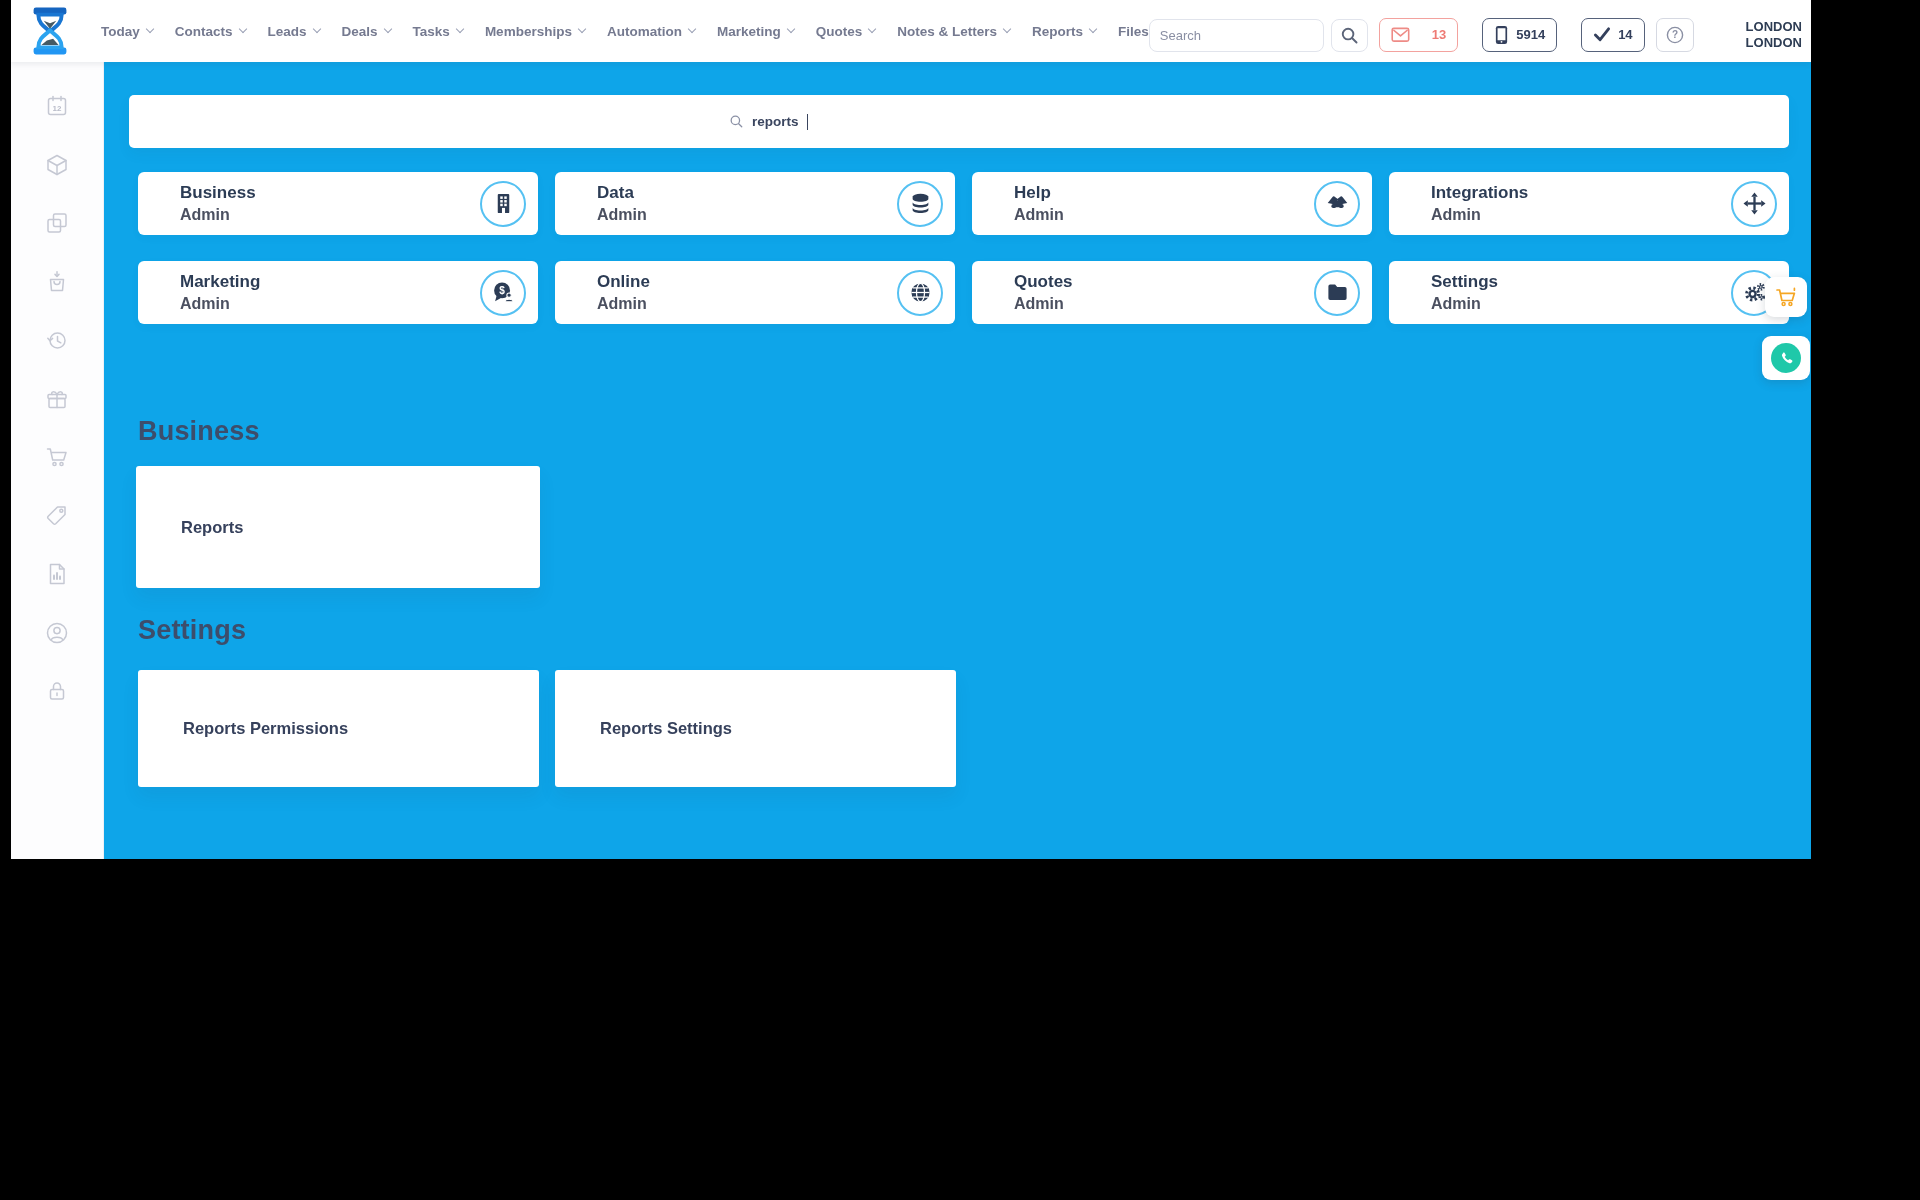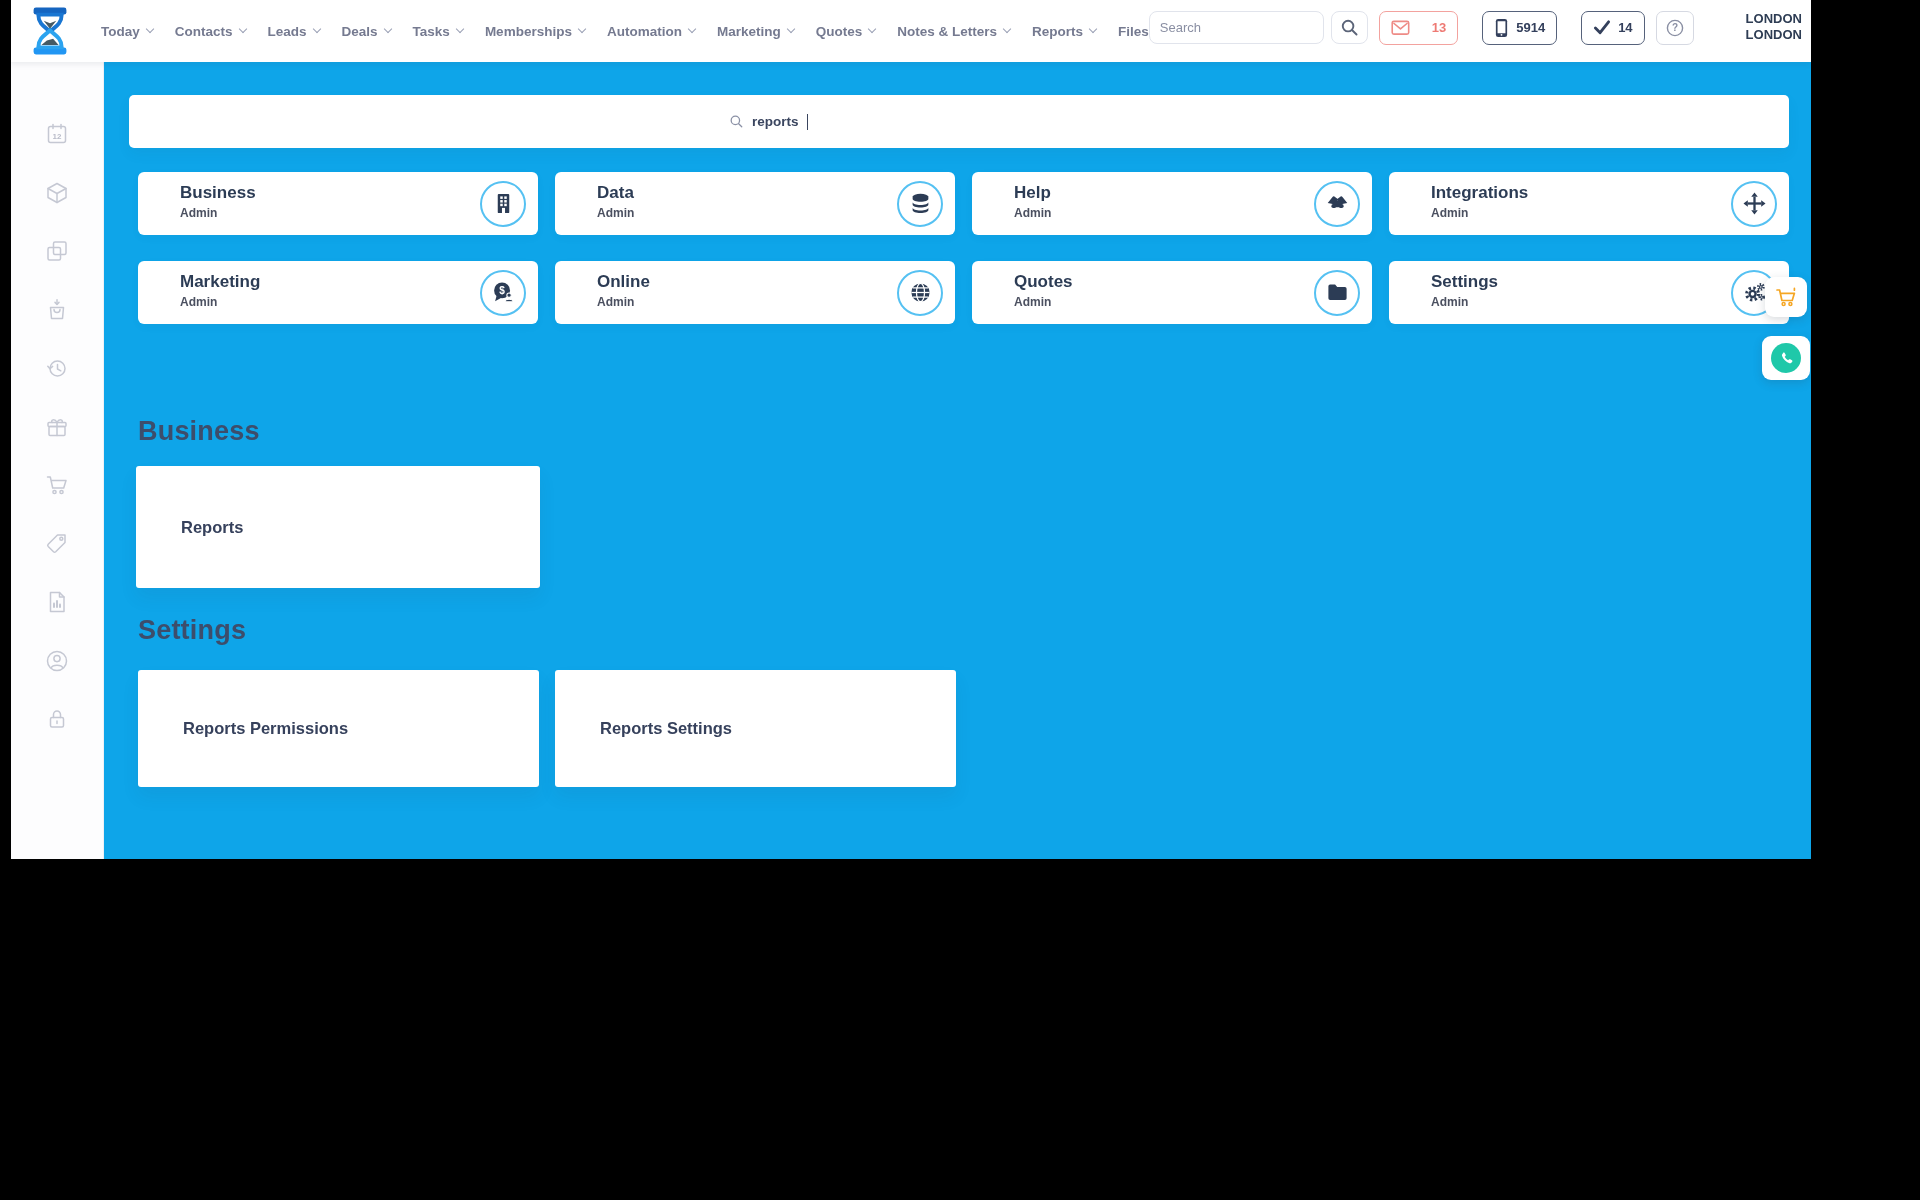--- a/index.html
+++ b/index.html
@@ -7,54 +7,54 @@
   .screen { position:absolute; left:11px; top:0; width:1800px; height:859px; background:#0ea5e9; overflow:hidden; }
 
   
   .header { position:absolute; left:0; top:0; width:1800px; height:62px; background:#fff;
             display:flex; align-items:center; box-shadow:0 2px 6px rgba(45,62,80,.10); z-index:30; }
   .logo { margin-left:14px; width:64px; height:56px; display:flex; align-items:center; justify-content:center; }
   .nav { display:flex; align-items:center; gap:22px; margin-left:26px; }
   .nav-item { display:flex; align-items:center; color:#757a90; font-size:13.5px; font-weight:600; cursor:pointer; white-space:nowrap; }
   .chev { width:6px; height:6px; border-right:1.6px solid #9aa0b5; border-bottom:1.6px solid #9aa0b5;
           transform:rotate(45deg); margin-left:7px; margin-top:-4px; }
-  .hright { margin-left:auto; display:flex; align-items:flex-start; gap:11px; margin-right:24px; }
+  .hright { margin-left:auto; display:flex; align-items:flex-end; gap:11px; margin-right:24px; }
   .search-box { width:175px; height:33px; border:1px solid #e1e4ec; border-radius:8px; display:flex; align-items:center; padding:0 10px; }
   .search-box input { border:none; outline:none; width:100%; font-size:13px; color:#3a455f; font-family:"Liberation Sans",sans-serif; }
   .search-box input::placeholder { color:#8a8fa3; }
   .search-btn { width:37px; height:33px; border:1px solid #e1e4ec; border-radius:8px; background:#fff; display:flex; align-items:center; justify-content:center; cursor:pointer; margin-left:-4px; }
   .badge { height:34px; border-radius:7px; display:flex; align-items:center; gap:7px; padding:0 11px; background:#fff; font-size:13px; font-weight:700; cursor:pointer; }
   .badge.salmon { border:1.6px solid #f3a29e; color:#ee7a74;gap:22px; }
   .badge.dark   { border:1.6px solid #56627b; color:#34405c;margin-left:13px; }
   .help-btn { width:38px; height:34px; border:1.6px solid #d6d9e2; border-radius:7px; background:#fff; display:flex; align-items:center; justify-content:center; cursor:pointer; }
   .user-name { display:flex; flex-direction:column; align-items:center; font-size:13px; font-weight:700; color:#2e3d54; line-height:1.25; cursor:pointer;margin-left:41px; }
   .avatar { width:41px; height:41px; border-radius:50%; background:#3d4c63; display:flex; align-items:center; justify-content:center; cursor:pointer; }
 
   
   .sidebar { position:absolute; left:0; top:62px; width:93px; height:843px; background:#fdfdfe;
              border-right:1px solid #eef0f6; display:flex; flex-direction:column; align-items:center;
-             padding-top:61px; gap:36.5px; z-index:20; }
+             padding-top:33px; gap:36.5px; z-index:20; }
   .side-ic { width:24px; height:22px; cursor:pointer; display:flex; align-items:center; justify-content:center; }
   .side-ic svg { stroke:#c5c8d3; fill:none; stroke-width:1.5; stroke-linecap:round; stroke-linejoin:round; }
 
   
   .main { position:absolute; left:93px; top:62px; width:1707px; height:843px; }
   .search-card { position:absolute; left:25px; top:33px; width:1660px; height:53px; background:#fff;
                  border-radius:5px; box-shadow:0 6px 14px rgba(45,62,80,.05); display:flex; align-items:center; }
   .query-wrap { position:absolute; left:600px; display:flex; align-items:center; gap:8px; cursor:text; }
   .query { font-size:13.5px; font-weight:600; color:#3a455f; }
   .caret { width:1.5px; height:16px; background:#3a455f; animation:blink 1s steps(1) infinite; }
   @keyframes blink { 50% { opacity:0; } }
 
   .grid { position:absolute; left:34px; top:110px; display:grid; grid-template-columns:repeat(4,400px);
           column-gap:17px; row-gap:26px; }
   .cat-card { position:relative; height:63px; background:#fff; border-radius:6px; cursor:pointer;
               box-shadow:0 3px 8px rgba(45,62,80,.04); padding:11px 0 0 42px; }
   .cat-title { font-size:17px; font-weight:600; color:#2c3c55; }
-  .cat-sub { font-size:12px; font-weight:600; color:#4b5060; margin-top:3px; }
+  .cat-sub { font-size:16px; font-weight:600; color:#4b5060; margin-top:3px; }
   .cat-circle { position:absolute; right:12px; top:8.5px; width:46px; height:46px; border-radius:50%;
                 border:2px solid #55c1f2; background:#fff; display:flex; align-items:center; justify-content:center; }
   .cat-circle svg { fill:#2c3c55; }
 
   .sec-head { position:absolute; left:34px; font-size:27px; font-weight:600; color:#3d4d6b; letter-spacing:.2px; }
   .sec-head.business { top:354px; }
   .sec-head.settings { top:553px; }
   .result-card { background:#fff; border-radius:3px; box-shadow:0 10px 18px rgba(45,62,80,.07);
                  display:flex; align-items:center; padding-left:45px; cursor:pointer;
                  font-size:16.5px; font-weight:600; color:#36415c; }

